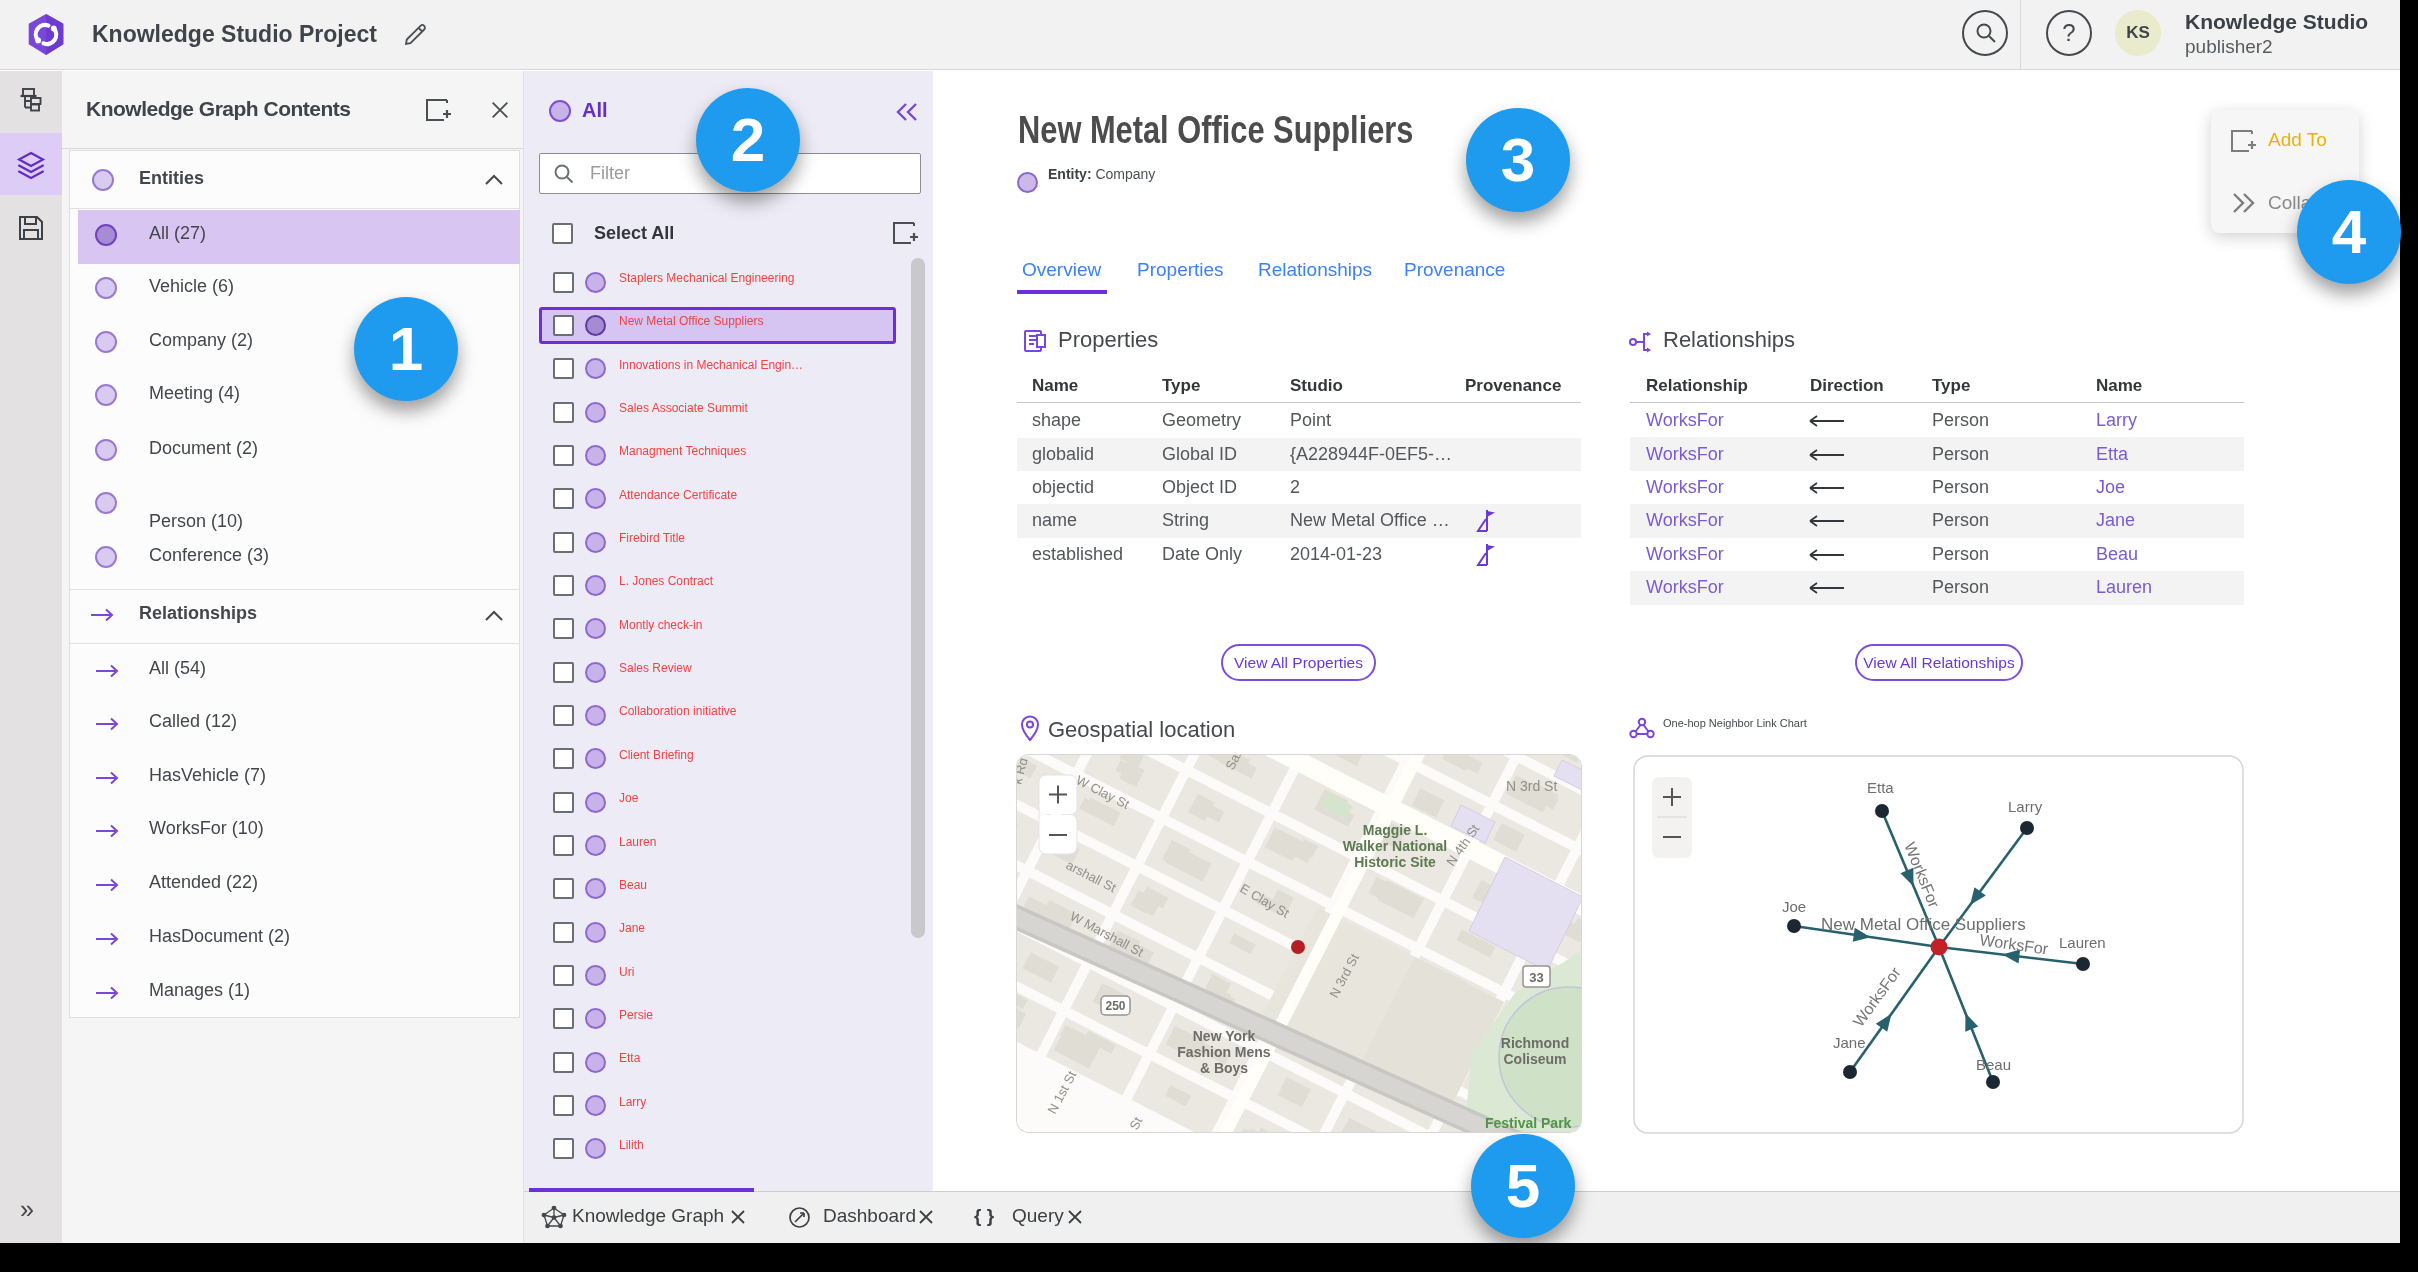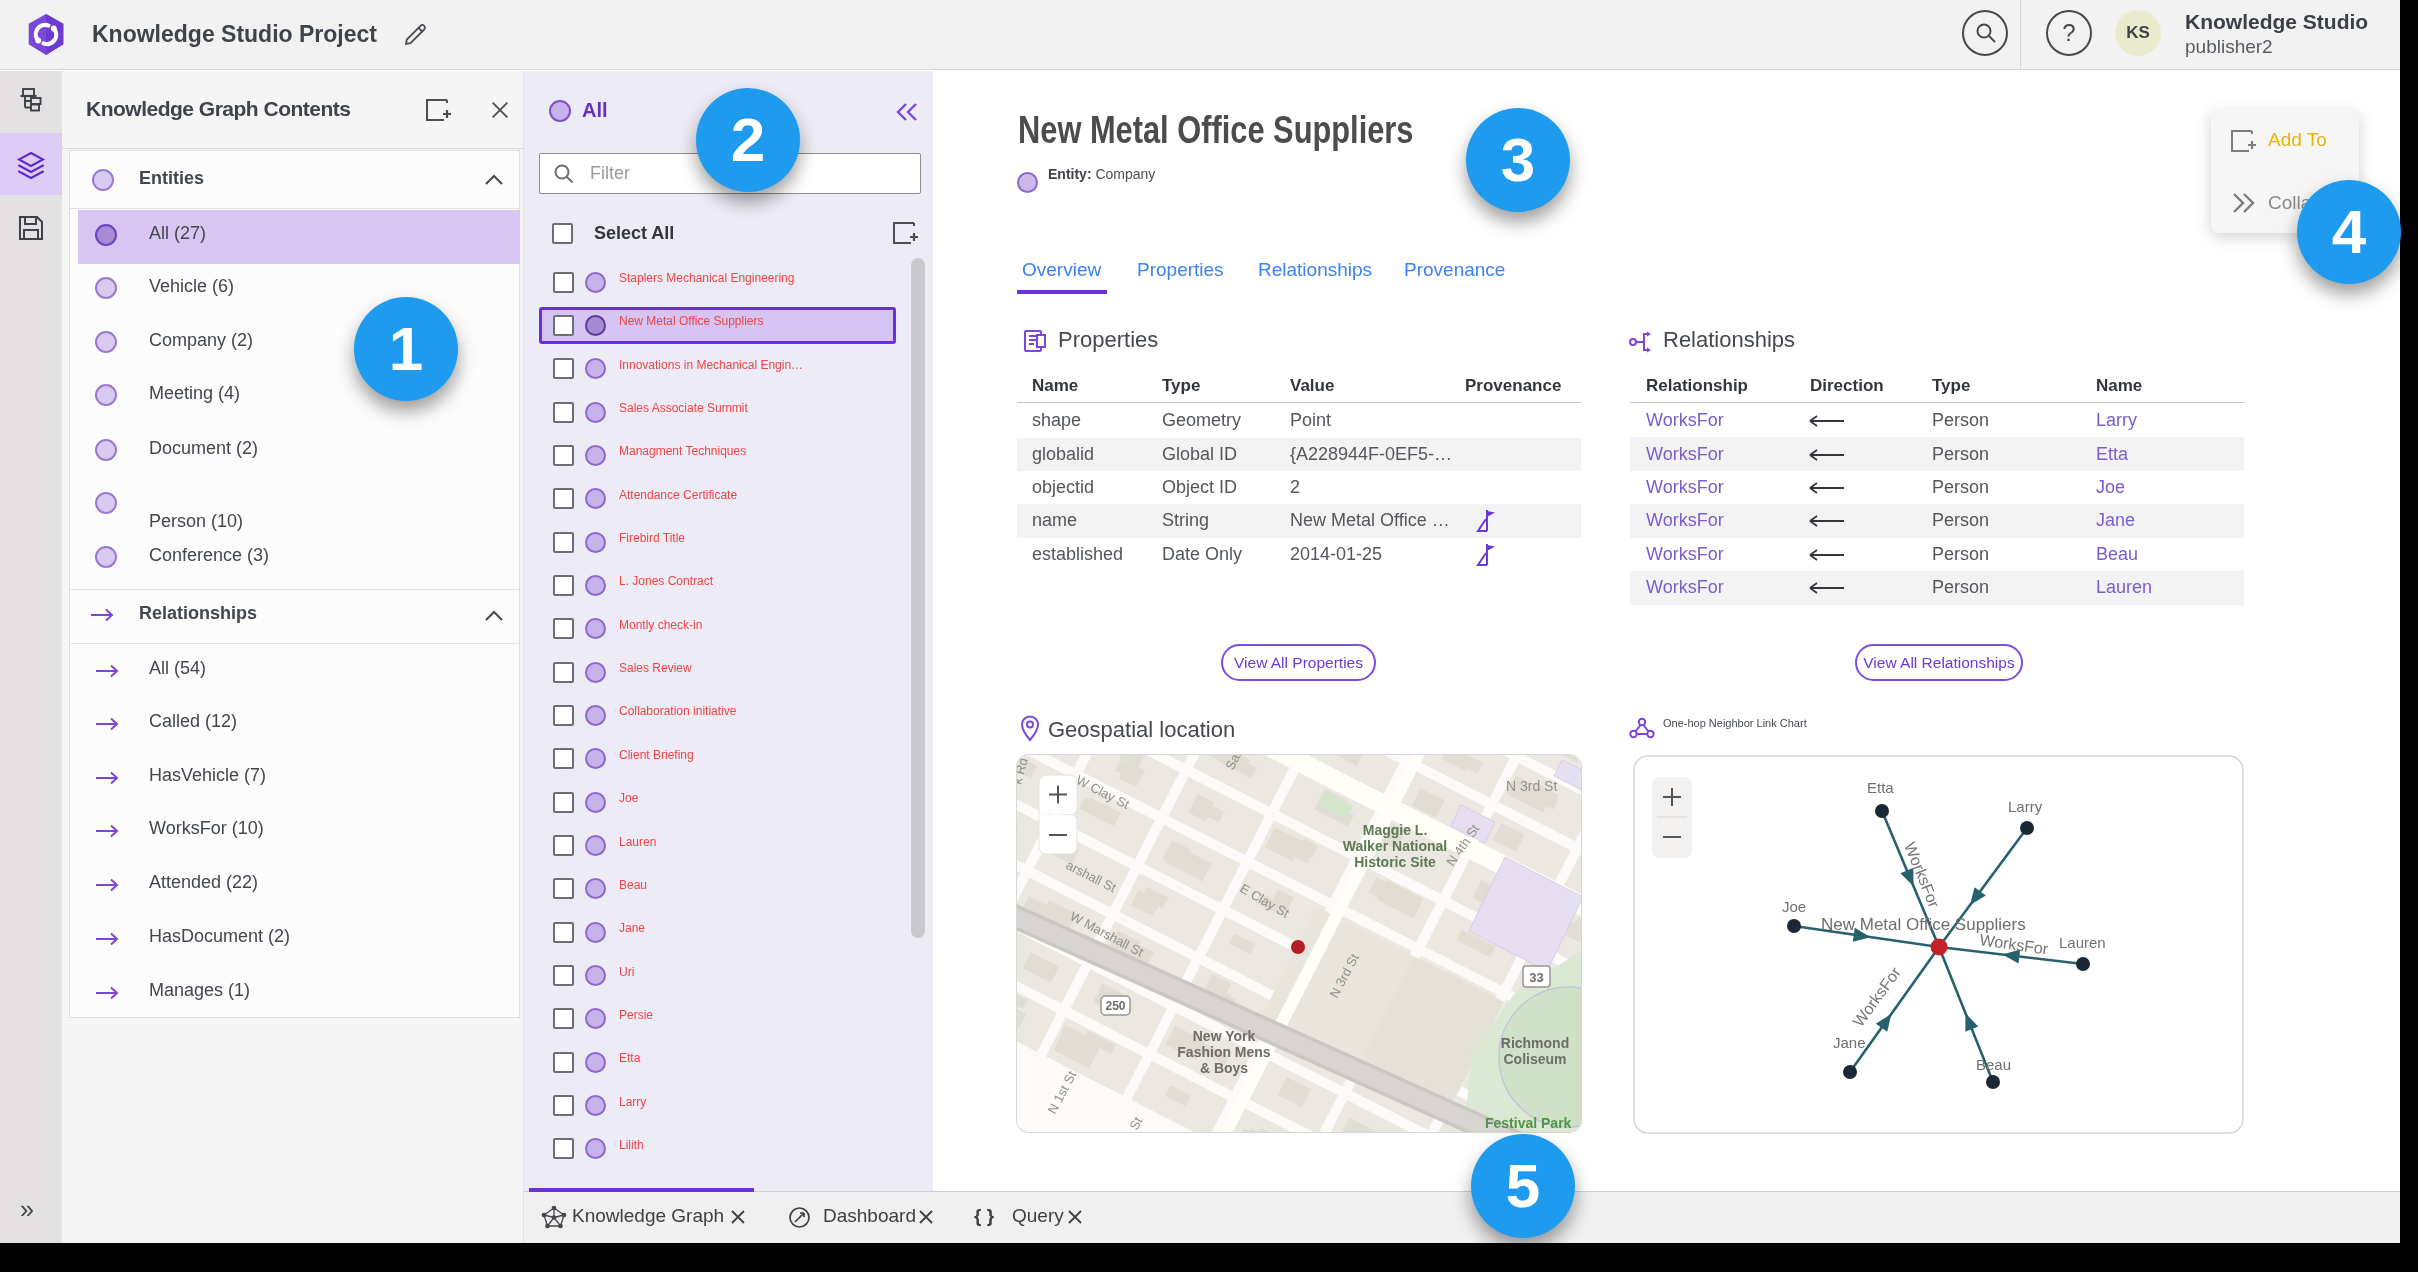--- a/index.html
+++ b/index.html
@@ -273,38 +273,38 @@
   <svg class="abs" style="left:1022px;top:328px" width="26" height="26" viewBox="0 0 26 26" fill="none" stroke="#7b46d9" stroke-width="2">
     <rect x="3" y="3" width="16" height="20" rx="1"></rect>
     <path d="M7 8 L15 8 M7 12 L15 12 M7 16 L12 16"></path>
     <rect x="15" y="7" width="8" height="12" fill="#fff" stroke="#7b46d9"></rect>
   </svg>
   <div class="sechdr" style="left:1058px;top:327px">Properties</div>
   <div class="stripe" style="left:1017px;top:438px;width:564px;height:33px"></div>
   <div class="stripe" style="left:1017px;top:504px;width:564px;height:34px"></div>
   <div class="th" style="left:1032px;top:376px">Name</div>
   <div class="th" style="left:1162px;top:376px">Type</div>
-  <div class="th" style="left:1290px;top:376px">Value</div>
+  <div class="th" style="left:1290px;top:376px">Studio</div>
   <div class="th" style="left:1465px;top:376px">Provenance</div>
   <div class="abs" style="left:1017px;top:402px;width:564px;height:1px;background:#c6c6c6"></div>
   <div class="td" style="left:1032px;top:410px">shape</div>
     <div class="td" style="left:1162px;top:410px">Geometry</div>
     <div class="td" style="left:1290px;top:410px">Point</div>
   <div class="td" style="left:1032px;top:444px">globalid</div>
     <div class="td" style="left:1162px;top:444px">Global ID</div>
     <div class="td" style="left:1290px;top:444px">{A228944F-0EF5-…</div>
   <div class="td" style="left:1032px;top:477px">objectid</div>
     <div class="td" style="left:1162px;top:477px">Object ID</div>
     <div class="td" style="left:1290px;top:477px">2</div>
   <div class="td" style="left:1032px;top:510px">name</div>
     <div class="td" style="left:1162px;top:510px">String</div>
     <div class="td" style="left:1290px;top:510px">New Metal Office …</div>
   <div class="td" style="left:1032px;top:544px">established</div>
     <div class="td" style="left:1162px;top:544px">Date Only</div>
-    <div class="td" style="left:1290px;top:544px">2014-01-25</div>
+    <div class="td" style="left:1290px;top:544px">2014-01-23</div>
   <svg class="abs" style="left:1473px;top:508px" width="24" height="26" viewBox="0 0 24 26" fill="none" stroke="#6a3ad6" stroke-width="2">
     <path d="M14 2 L14 23"></path>
     <path d="M14 3 L22 4.5 L14 9" fill="#6a3ad6" stroke="none"></path>
     <path d="M13 11 L5 23 L14 23" fill="none"></path>
   </svg>
   <svg class="abs" style="left:1473px;top:542px" width="24" height="26" viewBox="0 0 24 26" fill="none" stroke="#6a3ad6" stroke-width="2">
     <path d="M14 2 L14 23"></path>
     <path d="M14 3 L22 4.5 L14 9" fill="#6a3ad6" stroke="none"></path>
     <path d="M13 11 L5 23 L14 23" fill="none"></path>
   </svg>

